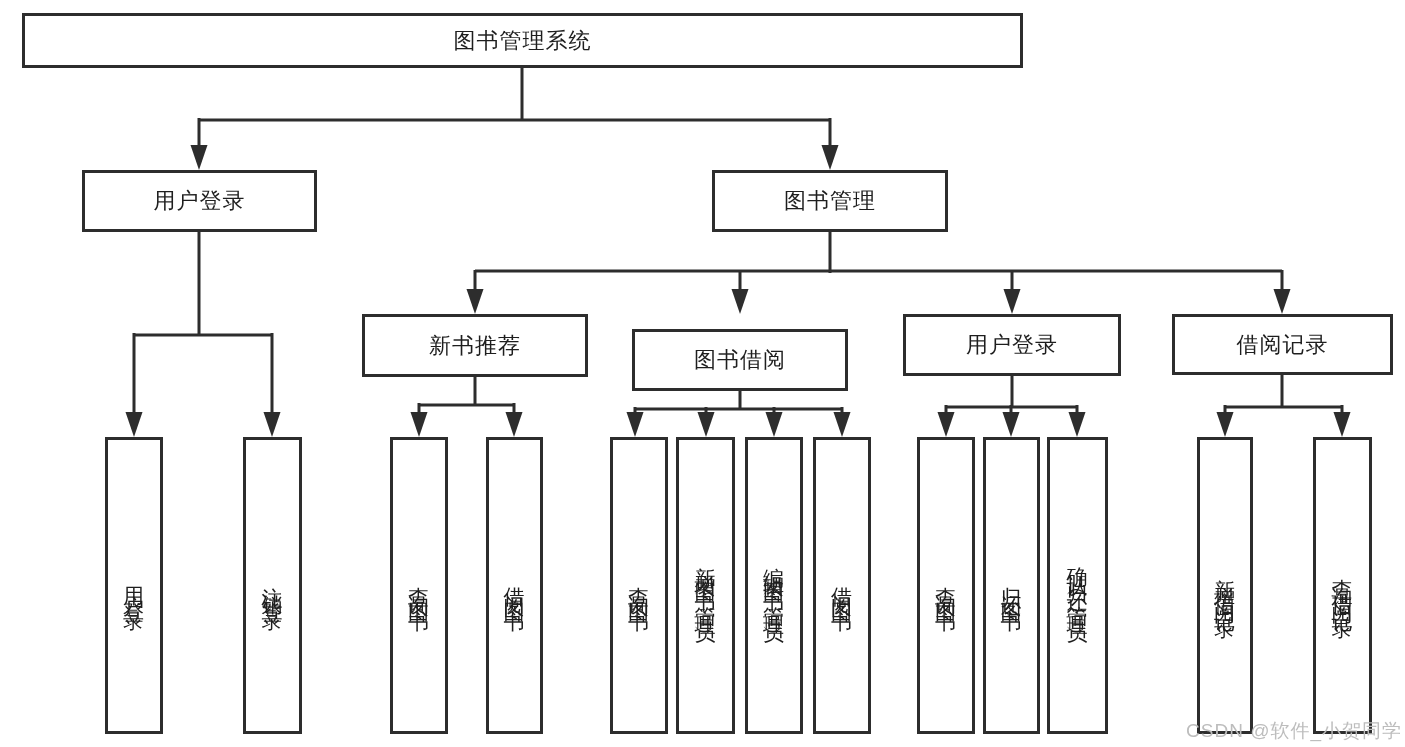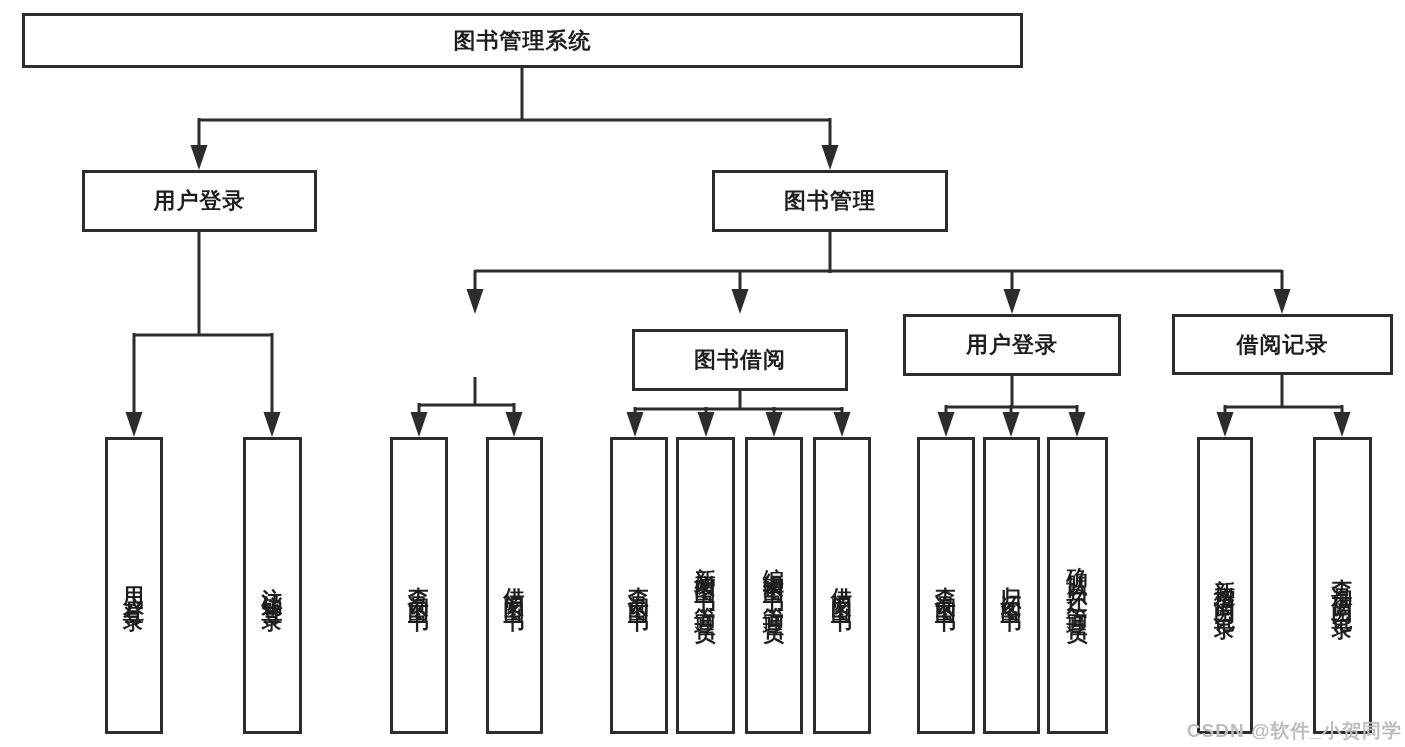--- a/index.html
+++ b/index.html
@@ -8,21 +8,20 @@
     --bg:#ffffff;
     --wm:#bdbdbd;
   }
   html,body{margin:0;padding:0;background:var(--bg);}
   #canvas{
     position:relative;
     width:1405px;height:747px;
     background:var(--bg);
     font-family:"Liberation Sans","DejaVu Sans",sans-serif;
     overflow:hidden;
-    font-weight:bold;
   }
   #connector-svg{position:absolute;left:0;top:0;z-index:1;}
   #connector-svg path{stroke:var(--line,#2d2d2d);stroke-width:3;fill:none;}
   #connector-svg polygon{fill:var(--line,#2d2d2d);}
   .hbox{
     position:absolute;z-index:2;box-sizing:border-box;
     border:3px solid var(--line,#2d2d2d);background:#fff;
     display:flex;align-items:center;justify-content:center;
     font-size:22px;color:var(--text,#1e1e1e);
     letter-spacing:1px;
@@ -78,20 +77,21 @@
     <polygon points="1068.5,412 1085.5,412 1077,437"></polygon>
     <polygon points="1216.5,412 1233.5,412 1225,437"></polygon>
     <polygon points="1333.5,412 1350.5,412 1342,437"></polygon>
   </svg>
 
   <div class="hbox" style="left:22px;top:13px;width:1001px;height:55px">图书管理系统</div>
 
   <div class="hbox" style="left:82px;top:170px;width:235px;height:62px">用户登录</div>
   <div class="hbox" style="left:712px;top:170px;width:236px;height:62px">图书管理</div>
 
+  <div class="hbox" style="left:362px;top:314px;width:226px;height:63px">新书推荐</div>
   <div class="hbox" style="left:632px;top:329px;width:216px;height:62px">图书借阅</div>
   <div class="hbox" style="left:903px;top:314px;width:218px;height:62px">用户登录</div>
   <div class="hbox" style="left:1172px;top:314px;width:221px;height:61px">借阅记录</div>
 
   <div class="vbox" style="left:105px;top:437px;width:58px;height:297px">
     <span class="vtext">用户登录</span>
   </div>
   <div class="vbox" style="left:243px;top:437px;width:59px;height:297px">
     <span class="vtext">注销登录</span>
   </div>

